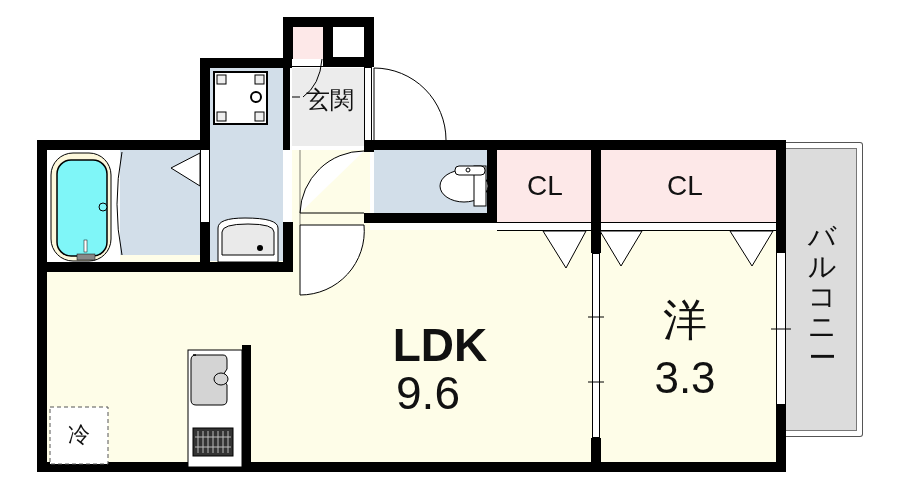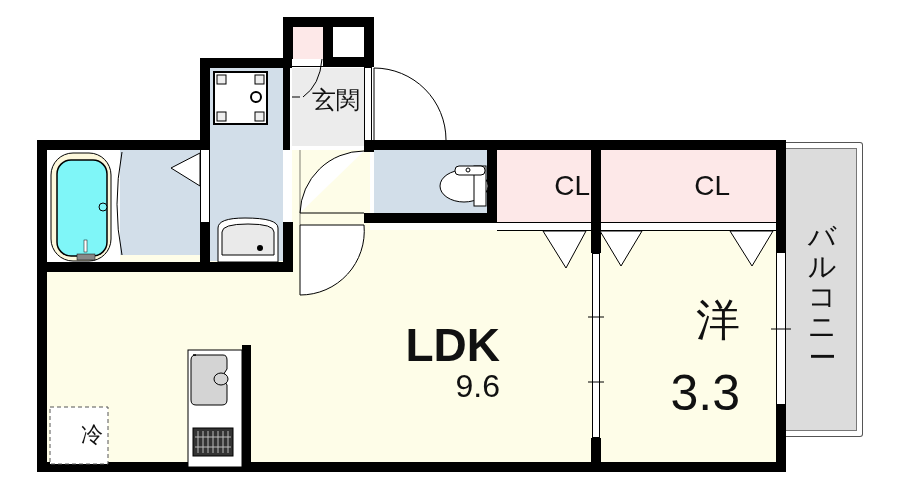--- a/index.html
+++ b/index.html
@@ -1,19 +1,19 @@
 <!DOCTYPE html>
 <html><head>
 <meta charset="utf-8">
 <style>
   html, body { margin:0; padding:0; background:#ffffff; }
   body { width:902px; height:501px; position:relative; overflow:hidden; font-family:"Liberation Sans","DejaVu Sans",sans-serif; }
   .abs { position:absolute; box-sizing:border-box; }
   .wall { position:absolute; background:#000; }
-  .label { position:absolute; color:#111; text-align:right; line-height:1; }
+  .label { position:absolute; color:#111; text-align:center; line-height:1; }
   svg { position:absolute; overflow:visible; }
 </style>
 </head>
 <body>
 
 <div class="abs" style="left:45px;top:230px;width:548px;height:233px;background:#fefde8;"></div>
 <div class="abs" style="left:292px;top:150px;width:78px;height:82px;background:#fefde8;"></div>
 
 <div class="abs" style="left:600px;top:230px;width:176px;height:233px;background:#fefde8;"></div>
 
@@ -141,23 +141,23 @@
       <line x1="223" y1="431" x2="223" y2="453"></line>
     <line x1="228" y1="431" x2="228" y2="453"></line>
     <line x1="195" y1="437" x2="231" y2="437"></line>
       <line x1="195" y1="447" x2="231" y2="447"></line>
   </g>
 
   <rect x="50" y="407" width="58" height="57" fill="#fff" stroke="#555" stroke-width="1" stroke-dasharray="4,3"></rect>
 </svg>
 
 <div class="label" style="left:380px;top:322px;width:120px;font-size:46px;font-weight:bold;">LDK</div>
-<div class="label" style="left:380px;top:370px;width:120px;font-size:32px;">9.6</div>
+<div class="label" style="left:368px;top:370px;width:120px;font-size:46px;">9.6</div>
 <div class="label" style="left:630px;top:298px;width:110px;font-size:44px;font-family:'DejaVu Sans',sans-serif;">洋</div>
-<div class="label" style="left:630px;top:368px;width:110px;font-size:50px;">3.3</div>
+<div class="label" style="left:630px;top:356px;width:110px;font-size:44px;">3.3</div>
 <div class="label" style="left:500px;top:172px;width:90px;font-size:28px;">CL</div>
 <div class="label" style="left:640px;top:172px;width:90px;font-size:28px;">CL</div>
 <div class="label" style="left:300px;top:88px;width:60px;font-size:24px;font-family:'DejaVu Sans',sans-serif;">玄関</div>
 <div class="label" style="left:55px;top:424px;width:48px;font-size:22px;font-family:'DejaVu Sans',sans-serif;">冷</div>
 
 <div class="abs" style="left:798px;top:222px;width:48px;display:flex;flex-direction:column;align-items:center;font-family:'DejaVu Sans',sans-serif;font-size:28px;line-height:30px;color:#111;">
   <span>バ</span>
   <span>ル</span>
   <span>コ</span>
   <span>ニ</span>

